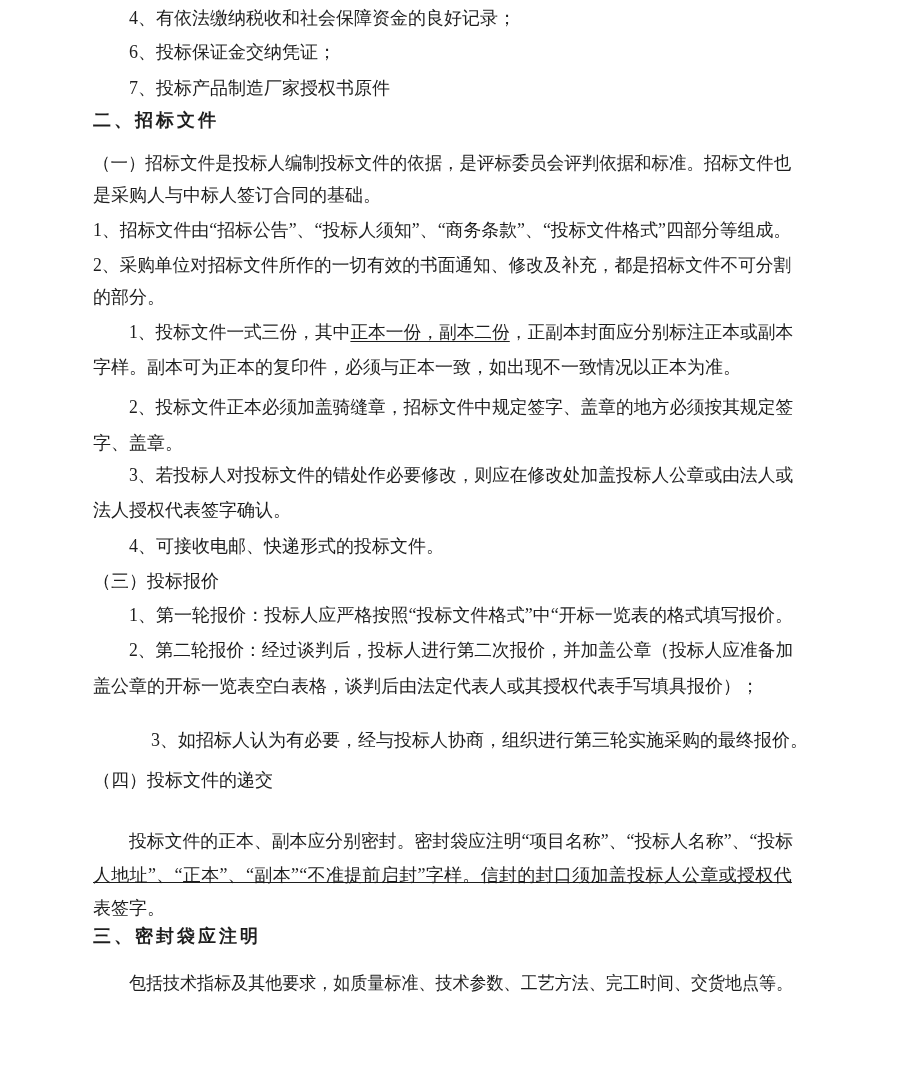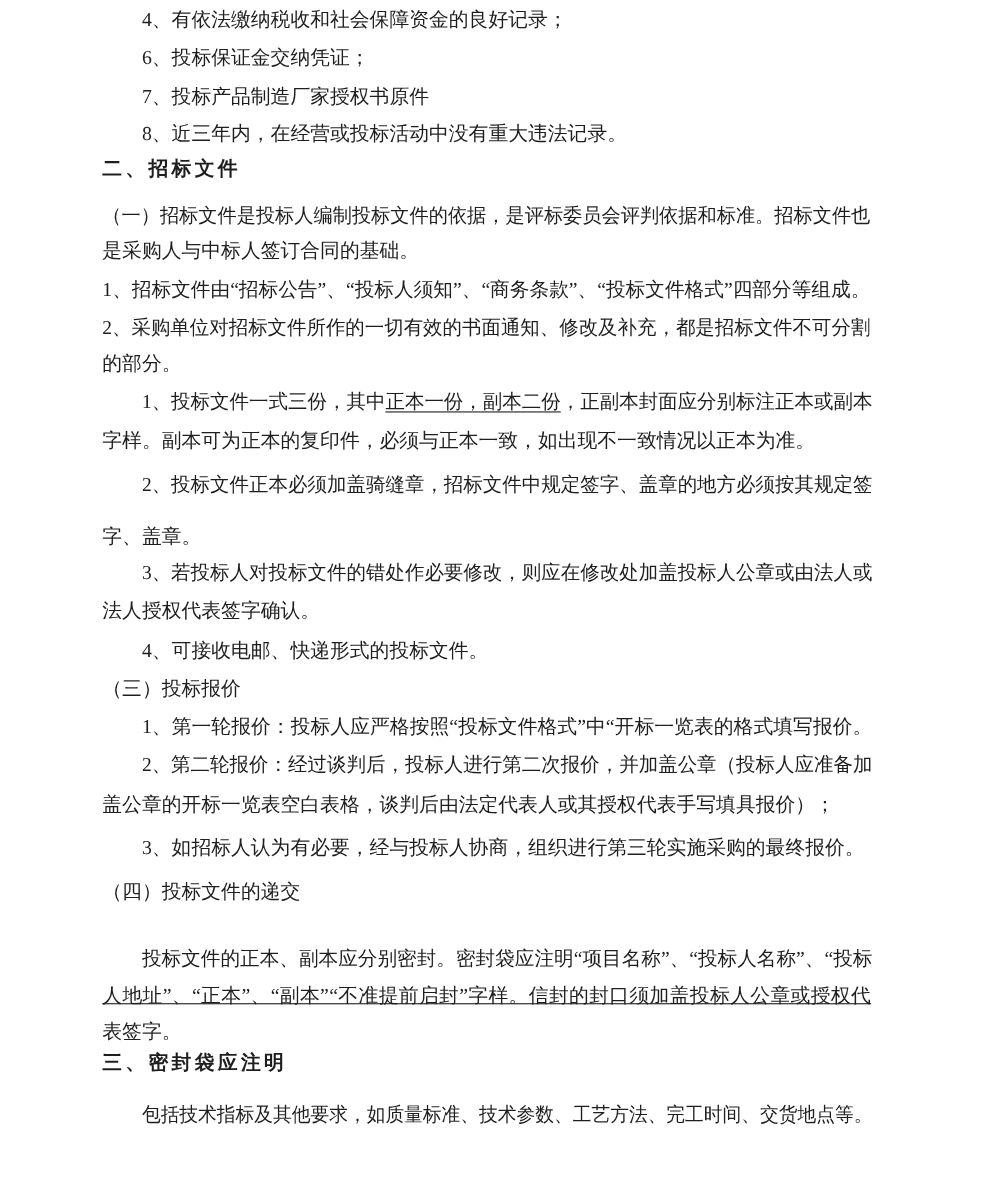--- a/index.html
+++ b/index.html
@@ -38,39 +38,38 @@
   }
 </style>
 </head>
 <body>
 
 <main class="doc">
   <div id="doc-content">
       <div class="line indent"><span class="inner"><span>4、有依法缴纳税收和社会保障资金的良好记录；</span></span></div>
       <div class="line indent"><span class="inner"><span>6、投标保证金交纳凭证；</span></span></div>
       <div class="line indent" style="margin-top: 2px;"><span class="inner"><span>7、投标产品制造厂家授权书原件</span></span></div>
-      <div class="line indent" style="margin-top: -1px;"><span class="inner"><span>8、近三年内，在经营或投标活动中没有重大违法记录。</span></span></div>
       <div class="line heading" style="margin-top: -2px;"><span class="inner"><span>二、招标文件</span></span></div>
       <div class="line" style="margin-top: 9px;"><span class="inner" style="transform: scaleX(0.9697);"><span>（一）招标文件是投标人编制投标文件的依据，是评标委员会评判依据和标准。招标文件也</span></span></div>
       <div class="line" style="margin-top: -2px;"><span class="inner"><span>是采购人与中标人签订合同的基础。</span></span></div>
       <div class="line" style="margin-top: 1px;"><span class="inner" style="transform: scaleX(0.9933);"><span>1、招标文件由“招标公告”、“投标人须知”、“商务条款”、“投标文件格式”四部分等组成。</span></span></div>
       <div class="line" style="margin-top: 1px;"><span class="inner" style="transform: scaleX(0.982);"><span>2、采购单位对招标文件所作的一切有效的书面通知、修改及补充，都是招标文件不可分割</span></span></div>
       <div class="line" style="margin-top: -2px;"><span class="inner"><span>的部分。</span></span></div>
       <div class="line indent" style="margin-top: 1px;"><span class="inner" style="transform: scaleX(0.9839);"><span>1、投标文件一式三份，其中</span><span class="u">正本一份，副本二份</span><span>，正副本封面应分别标注正本或副本</span></span></div>
       <div class="line" style="margin-top: 1px;"><span class="inner"><span>字样。副本可为正本的复印件，必须与正本一致，如出现不一致情况以正本为准。</span></span></div>
       <div class="line indent" style="margin-top: 6px;"><span class="inner" style="transform: scaleX(0.9839);"><span>2、投标文件正本必须加盖骑缝章，招标文件中规定签字、盖章的地方必须按其规定签</span></span></div>
-      <div class="line" style="margin-top: 14px; text-decoration: underline;"><span class="inner"><span>字、盖章。</span></span></div>
+      <div class="line" style="margin-top: 2px; text-decoration: underline;"><span class="inner"><span>字、盖章。</span></span></div>
       <div class="line indent" style="margin-top: -2px;"><span class="inner" style="transform: scaleX(0.9839);"><span>3、若投标人对投标文件的错处作必要修改，则应在修改处加盖投标人公章或由法人或</span></span></div>
       <div class="line" style="margin-top: 1px;"><span class="inner"><span>法人授权代表签字确认。</span></span></div>
       <div class="line indent" style="margin-top: 2px;"><span class="inner"><span>4、可接收电邮、快递形式的投标文件。</span></span></div>
       <div class="line" style="margin-top: 1px;"><span class="inner"><span>（三）投标报价</span></span></div>
       <div class="line indent"><span class="inner" style="letter-spacing: 0.03px;"><span>1、第一轮报价：投标人应严格按照“投标文件格式”中“开标一览表的格式填写报价。</span></span></div>
       <div class="line indent" style="margin-top: 1px;"><span class="inner" style="transform: scaleX(0.9839);"><span>2、第二轮报价：经过谈判后，投标人进行第二次报价，并加盖公章（投标人应准备加</span></span></div>
       <div class="line" style="margin-top: 2px;"><span class="inner"><span>盖公章的开标一览表空白表格，谈判后由法定代表人或其授权代表手写填具报价）；</span></span></div>
-      <div class="line indent" style="margin-top: 5px;"><span class="inner"><span>3、如招标人认为有必要，经与投标人协商，组织进行第三轮实施采购的最终报价。</span></span></div>
+      <div class="line indent" style="margin-top: 20px; text-align: center;"><span class="inner"><span>3、如招标人认为有必要，经与投标人协商，组织进行第三轮实施采购的最终报价。</span></span></div>
       <div class="line" style="margin-top: 6px;"><span class="inner"><span>（四）投标文件的递交</span></span></div>
       <div class="line indent" style="margin-top: 27px;"><span class="inner" style="transform: scaleX(0.9913);"><span>投标文件的正本、副本应分别密封。密封袋应注明“项目名称”、“投标人名称”、“投标</span></span></div>
       <div class="line"><span class="inner" style="letter-spacing: 0.31px; text-decoration: underline;"><span>人地址”、“正本”、“副本”“不准提前启封”字样。信封的封口须加盖投标人公章或授权代</span></span></div>
       <div class="line" style="margin-top: -1px;"><span class="inner"><span>表签字。</span></span></div>
       <div class="line heading" style="margin-top: -6px;"><span class="inner"><span>三、密封袋应注明</span></span></div>
       <div class="line indent" style="margin-top: 13px;"><span class="inner" style="transform: scaleX(0.946);"><span>包括技术指标及其他要求，如质量标准、技术参数、工艺方法、完工时间、交货地点等。</span></span></div>
     </div>
 </main>
 
 </body></html>

